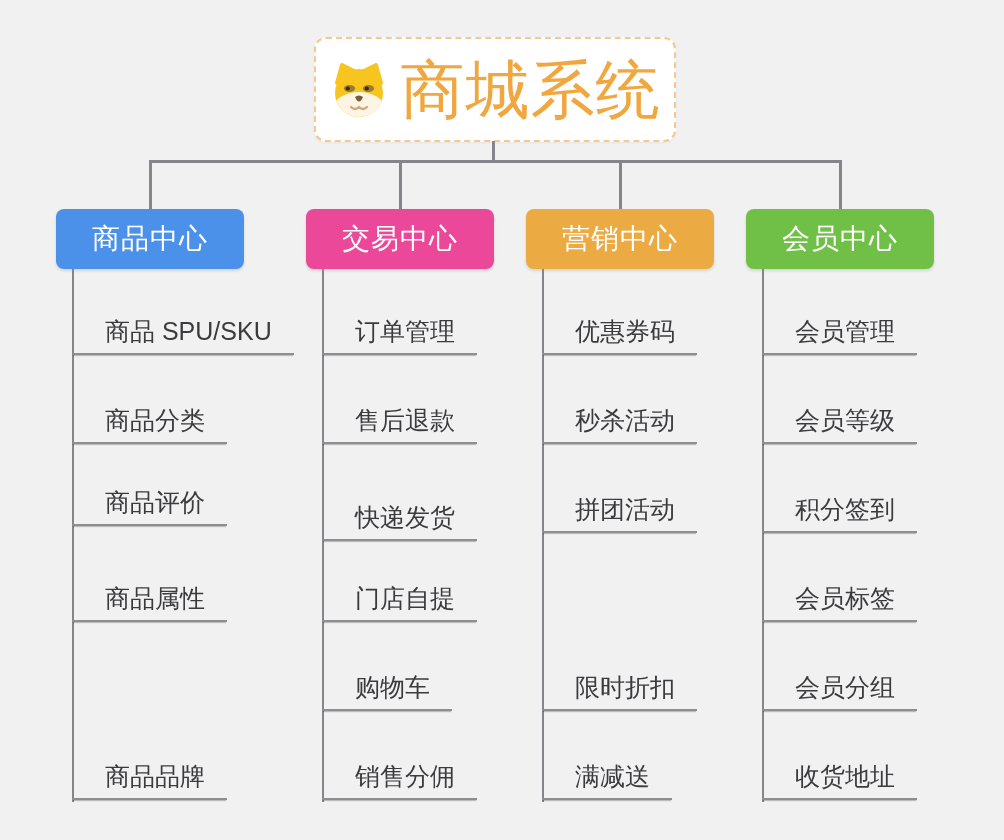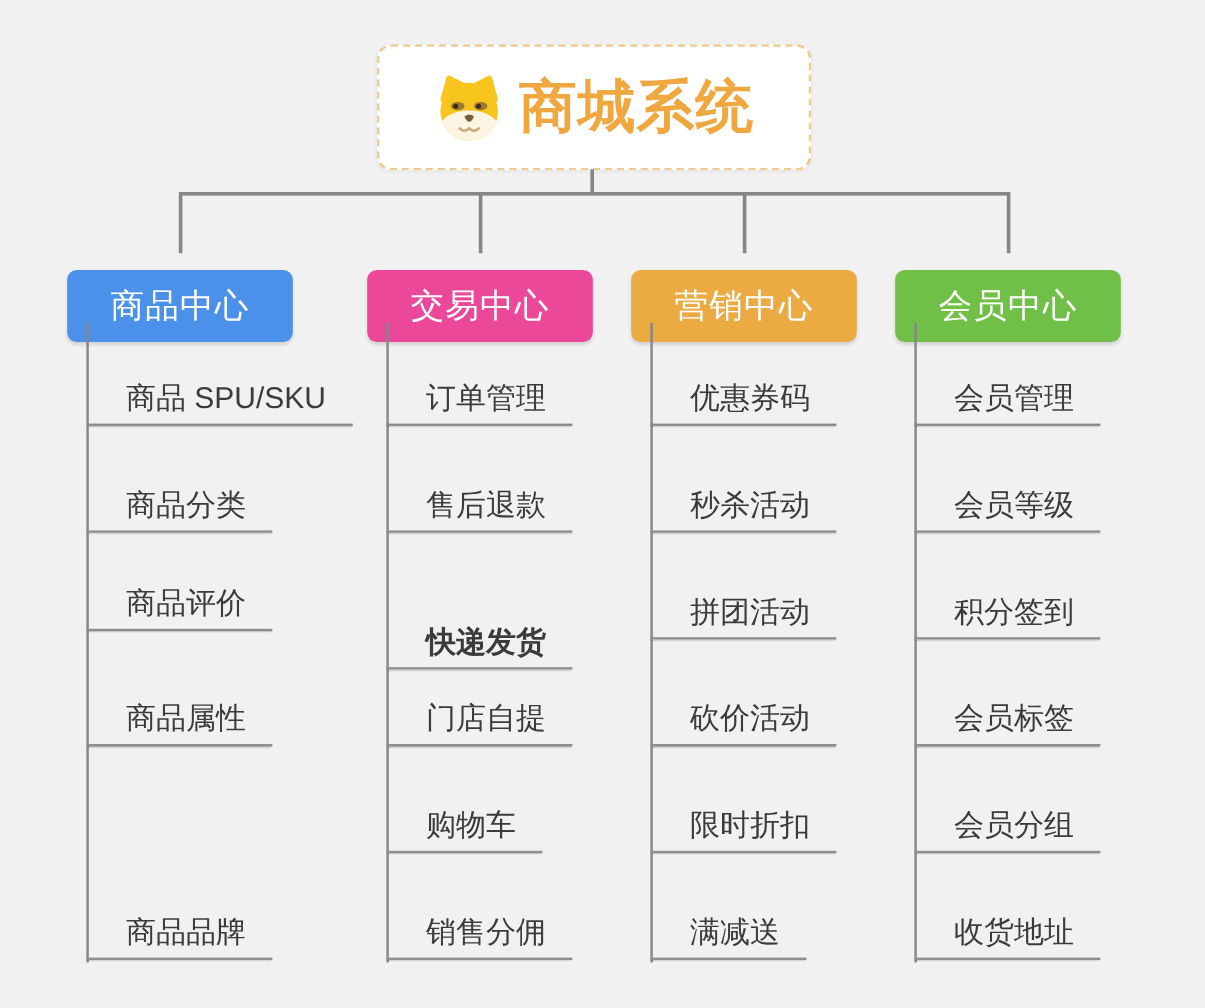--- a/index.html
+++ b/index.html
@@ -12,29 +12,29 @@
   .root-stub{left:492px;top:141px;width:3px;height:20px;}
   .main-h{left:150px;top:160px;width:690px;height:3px;}
   .drop{left:77px;top:160px;width:3px;height:51px;}
   .spine{left:0;top:269px;width:2px;height:533px;}
 
   
   .root-node{position:absolute;left:314px;top:37px;width:362px;height:105px;
              background:#fff;border:2px dashed var(--root-border,#f2c98e);
              border-radius:12px;display:flex;align-items:center;justify-content:center;
              gap:13px;box-sizing:border-box;box-shadow:0 1px 3px rgba(0,0,0,0.05);}
-  .root-title{font-size:48px;color:var(--root-title,#f0a73f);letter-spacing:1px;line-height:1;font-weight:bold;}
+  .root-title{font-size:64px;color:var(--root-title,#f0a73f);letter-spacing:1px;line-height:1;}
   .dog{display:flex;align-items:center;}
 
   
   .branch{position:absolute;top:0;width:240px;height:840px;}
   .col0{left:72px;} .col1{left:322px;} .col2{left:542px;} .col3{left:762px;}
   .bhead{position:absolute;left:-16px;top:209px;width:188px;height:60px;border-radius:8px;
          display:flex;align-items:center;justify-content:center;color:#fff;font-size:28px;
-         letter-spacing:1px;box-shadow:0 2px 3px rgba(0,0,0,0.12);margin-top:16px;}
+         letter-spacing:1px;box-shadow:0 2px 3px rgba(0,0,0,0.12);}
   .children{position:absolute;top:0;left:0;width:240px;height:840px;}
   .item{position:absolute;left:0;height:42px;box-sizing:border-box;
         display:flex;align-items:flex-end;padding:0 22px 5px 33px;
         border-bottom:2px solid var(--underline,#8e8e91);
         font-size:25px;color:var(--item-text,#3b3b3e);white-space:nowrap;
         box-shadow:0 2px 1px -1px rgba(0,0,0,0.22);}
 </style>
 </head>
 <body>
 
@@ -95,21 +95,21 @@
       <span>交易中心</span>
     </div>
     <div class="line spine"></div>
     <div class="children">
         <div class="item" style="top: 313px;">
     <span>订单管理</span>
   </div>
         <div class="item" style="top: 402px;">
     <span>售后退款</span>
   </div>
-        <div class="item" style="top: 516px; font-weight: bold;">
+        <div class="item" style="top: 499px;">
     <span>快递发货</span>
   </div>
         <div class="item" style="top: 580px;">
     <span>门店自提</span>
   </div>
         <div class="item" style="top: 669px;">
     <span>购物车</span>
   </div>
         <div class="item" style="top: 758px;">
     <span>销售分佣</span>
@@ -125,23 +125,20 @@
     <div class="line spine"></div>
     <div class="children">
         <div class="item" style="top: 313px;">
     <span>优惠券码</span>
   </div>
         <div class="item" style="top: 402px; font-family: Liberation Serif, serif;">
     <span>秒杀活动</span>
   </div>
         <div class="item" style="top: 491px;">
     <span>拼团活动</span>
-  </div>
-        <div class="item" style="top: 580px;">
-    <span>砍价活动</span>
   </div>
         <div class="item" style="top: 669px;">
     <span>限时折扣</span>
   </div>
         <div class="item" style="top: 758px;">
     <span>满减送</span>
   </div>
       </div>
   </div>
 

